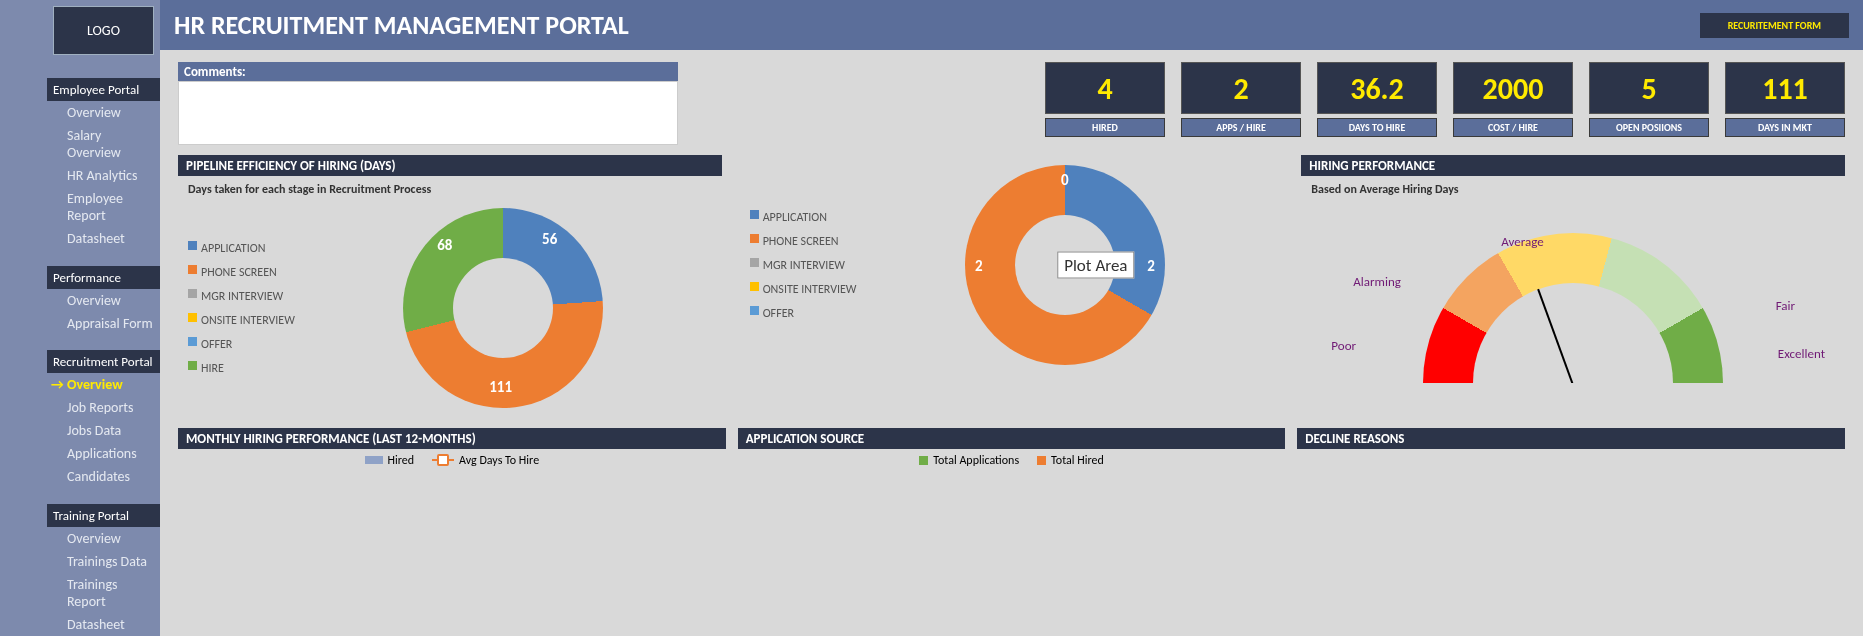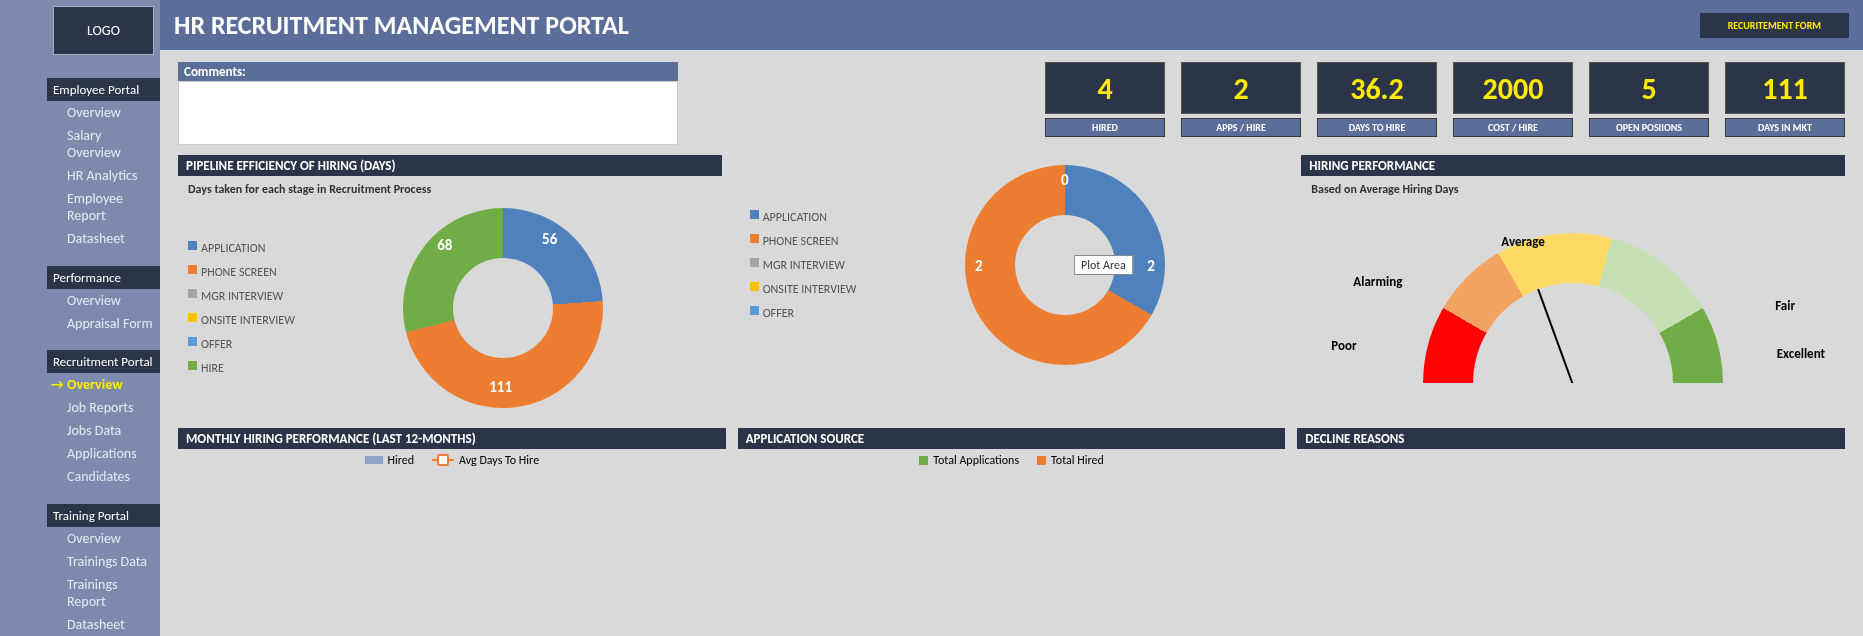--- a/index.html
+++ b/index.html
@@ -32,27 +32,27 @@
 .chart-area { display:flex; padding:6px 10px; height:220px; align-items:center; }
 .legend { display:flex; flex-direction:column; gap:10px; font-size:12px; color:#555; }
 .legend-item { display:flex; align-items:flex-start; gap:4px; }
 .legend-sw { width:9px; height:9px; }
 .donut-wrap { flex:1; position:relative; display:flex; justify-content:center; align-items:center; }
 .donut { width:200px; height:200px; border-radius:50%; position:relative; }
 .donut::after { content:""; position:absolute; left:50%; top:50%; width:100px; height:100px; background:#d9d9d9; border-radius:50%; transform:translate(-50%,-50%); }
 .donut1 { background:conic-gradient(#4f81bd 0deg 86deg, #ed7d31 86deg 256deg, #70ad47 256deg 360deg); }
 .donut2 { background:conic-gradient(#4f81bd 0deg 120deg, #ed7d31 120deg 360deg); }
 .dlab { position:absolute; color:#fff; font-size:15px; font-weight:bold; }
-.plot-tooltip { position:absolute; background:#fff; border:1px solid #888; font-size:12px; padding:2px 6px; color:#333; left:50%; top:50%; transform:translate(-10%,-50%); z-index:3;margin-left:15px; }
+.plot-tooltip { position:absolute; background:#fff; border:1px solid #888; font-size:17px; padding:2px 6px; color:#333; left:50%; top:50%; transform:translate(-10%,-50%); z-index:3; }
 .gauge-wrap { flex:1; display:flex; justify-content:center; align-items:center; height:220px; position:relative; }
 .gauge { width:300px; height:150px; position:relative; overflow:hidden; }
 .gauge-arc { position:absolute; width:300px; height:300px; border-radius:50%; background:conic-gradient(from -90deg, #ff0000 0deg 30deg, #f4a460 30deg 60deg, #ffd966 60deg 105deg, #c5e0b4 105deg 150deg, #70ad47 150deg 180deg, transparent 180deg 360deg); top:0; }
 .gauge-arc::after { content:""; position:absolute; left:50%; top:50%; width:200px; height:200px; background:#d9d9d9; border-radius:50%; transform:translate(-50%,-50%); }
 .needle { position:absolute; left:149px; top:50px; width:2px; height:102px; background:#000; transform-origin:bottom center; transform:rotate(-20deg); z-index:2; }
-.gauge-label { position:absolute; font-size:13px; font-weight:bold; color:#000000; }
+.gauge-label { position:absolute; font-size:13px; font-weight:normal; color:#701a75; }
 .panels2 { display:flex; gap:12px; }
 .panel2 { flex:1; }
 .mini-legend { display:flex; justify-content:center; gap:18px; font-size:12px; padding:4px 0; align-items:center; }
 .mleg { display:flex; align-items:center; gap:5px; }
 .mleg-sw { width:18px; height:8px; }
 .mleg-line { width:22px; height:2px; background:#ed7d31; position:relative; }
 .mleg-line::after { content:""; position:absolute; left:50%; top:50%; width:8px; height:8px; border:2px solid #ed7d31; background:#fff; border-radius:2px; transform:translate(-50%,-50%); }
 </style>
 </head>
 <body>

